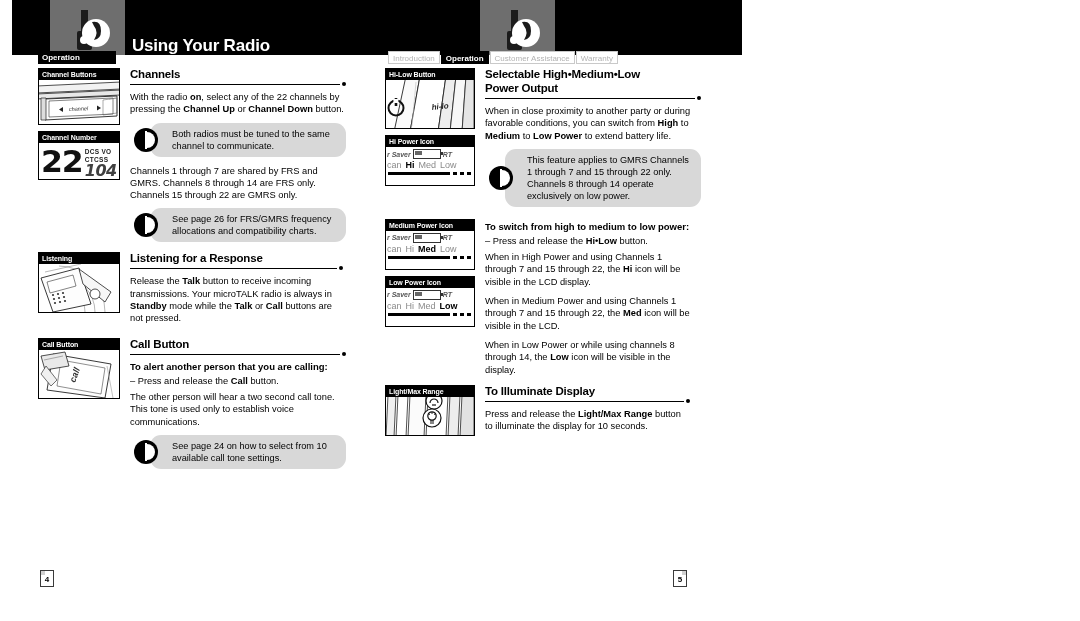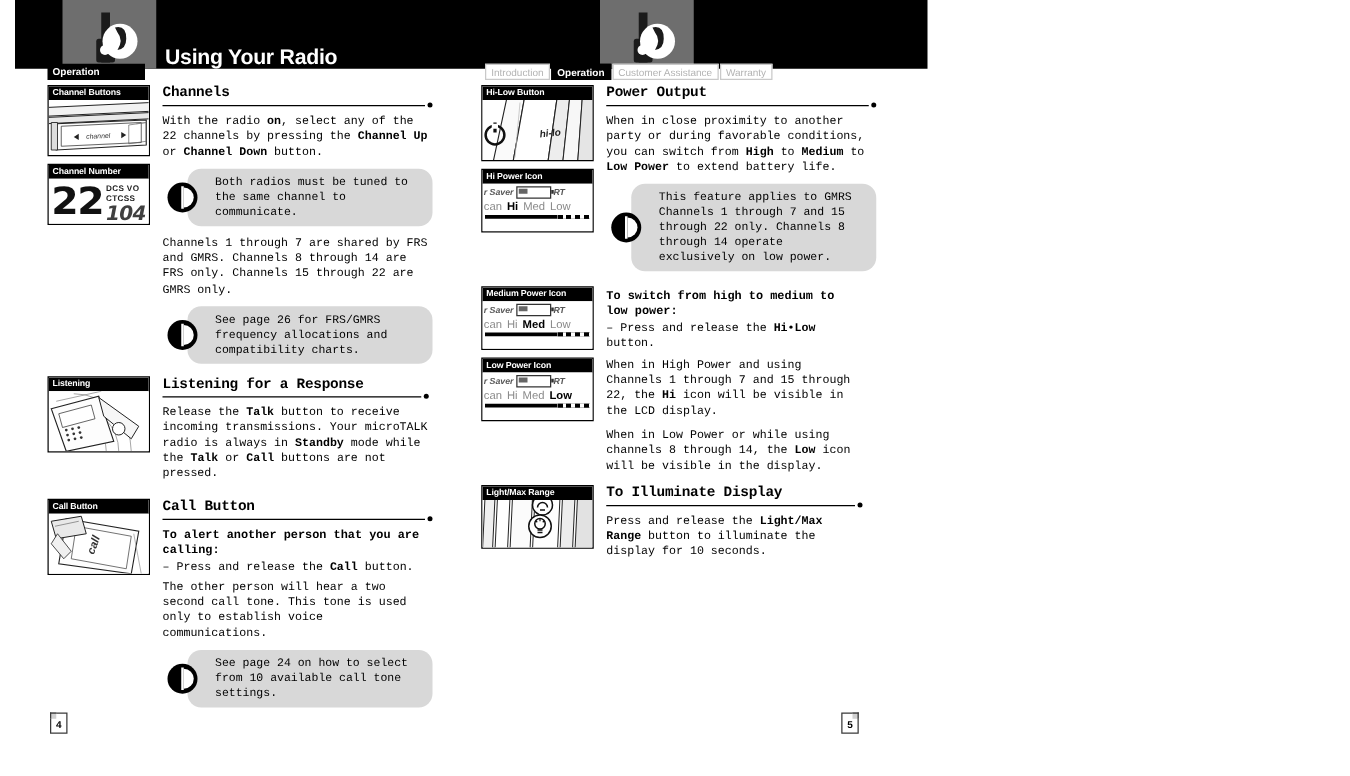--- a/index.html
+++ b/index.html
@@ -112,21 +112,20 @@
     width: 82px;
     flex: 0 0 82px;
   }
   #col-right .figure-col {
     width: 90px;
     flex: 0 0 90px;
   }
   .text-col {
     flex: 1 1 auto;
     padding-left: 10px;
-    font-family: Liberation Mono, monospace;
   }
 
   
   .figure {
     border: 1px solid #000;
     background: #ffffff;
     margin-bottom: 6px;
     position: relative;
     overflow: hidden;
   }
@@ -575,20 +574,21 @@
           </div>
           <div class="lcd-bars">
             <div class="lcd-dashes"></div>
           </div>
         </div>
       </div>
 
     </div>
 
     <div class="text-col">
+      <div class="heading">Selectable High•Medium•Low</div>
       <div class="heading">Power Output</div>
       <div class="rule"></div>
       <p class="body"><span>When in close proximity to another party or during favorable conditions, you can switch from </span><b>High</b><span> to </span><b>Medium</b><span> to </span><b>Low Power</b><span> to extend battery life.</span></p>
       <div class="note">
         <div class="note-badge"></div>
         <div class="note-bubble">This feature applies to GMRS Channels 1 through 7 and 15 through 22 only. Channels 8 through 14 operate exclusively on low power.</div>
       </div>
     </div>
   </div>
 
@@ -634,20 +634,21 @@
           </div>
         </div>
       </div>
 
     </div>
 
     <div class="text-col">
       <div class="subheading">To switch from high to medium to low power:</div>
       <p class="body tight"><span>– Press and release the </span><b>Hi•Low</b><span> button.</span></p>
       <p class="body"><span>When in High Power and using Channels 1 through 7 and 15 through 22, the </span><b>Hi</b><span> icon will be visible in the LCD display.</span></p>
+      <p class="body"><span>When in Medium Power and using Channels 1 through 7 and 15 through 22, the </span><b>Med</b><span> icon will be visible in the LCD.</span></p>
       <p class="body"><span>When in Low Power or while using channels 8 through 14, the </span><b>Low</b><span> icon will be visible in the display.</span></p>
     </div>
   </div>
 
   <div class="block" style="margin-top:2px">
     <div class="figure-col">
       <div class="figure">
         <div class="figure-caption">Light/Max Range</div>
         <div class="figure-art art-photo" style="height:38px">
           <svg width="88" height="38" viewBox="0 0 88 38">

